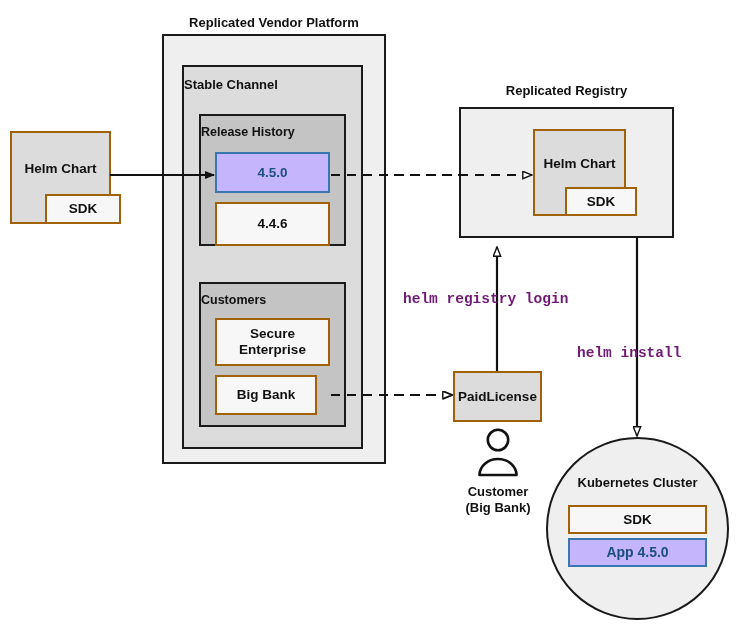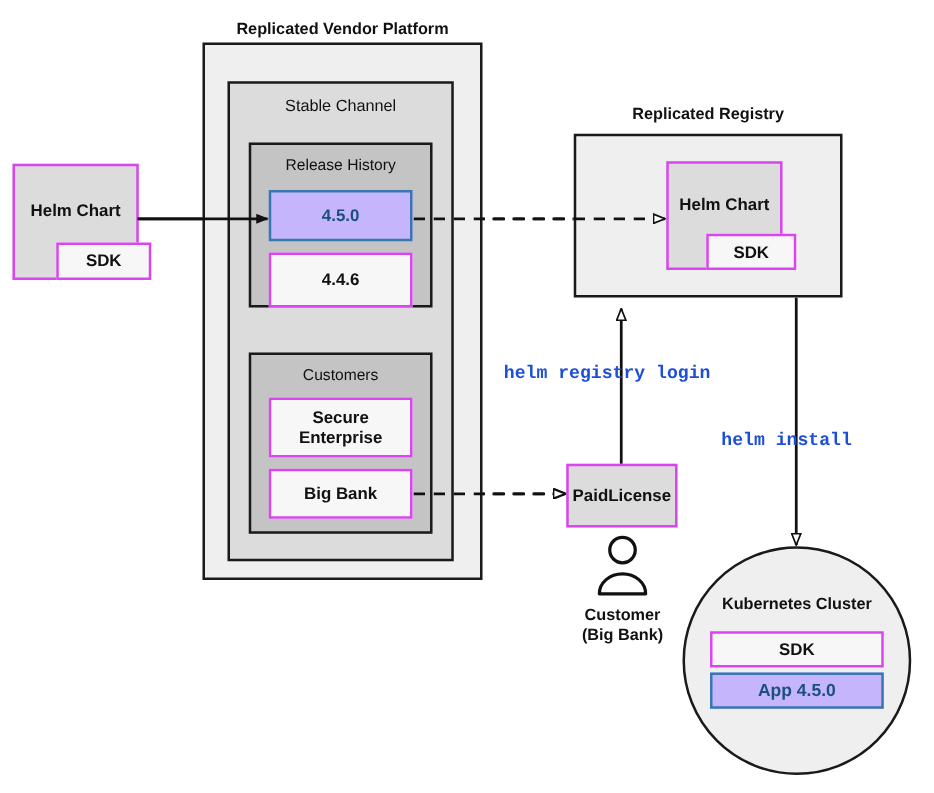--- a/index.html
+++ b/index.html
@@ -15,21 +15,21 @@
   }
   #stage {
     position: relative;
     width: 747px;
     height: 634px;
   }
   .abs { position: absolute; box-sizing: border-box; }
 
   
   .box {
-    border: 2px solid #d946ef;
+    border: 2px solid #a16207;
     display: flex;
     align-items: center;
     justify-content: center;
     text-align: center;
     font-weight: bold;
     color: #111111;
     line-height: 1.15;
   }
   .fill-white  { background: #f7f7f7; }
   .fill-lgray  { background: #efefef; }
@@ -39,40 +39,39 @@
 
   
   .container-box {
     border: 2px solid #1a1a1a;
     box-sizing: border-box;
   }
   .container-label {
     position: absolute;
     left: 0;
     right: 0;
-    text-align: center;
-    font-weight: normal;
+    font-weight: bold;
     font-size: 13px;
     color: #111111;
   }
 
   .caption {
     position: absolute;
     text-align: center;
     font-weight: bold;
     font-size: 13px;
     color: #111111;
     line-height: 1.25;
   }
   .mono {
     position: absolute;
     font-family: "Liberation Mono", "DejaVu Sans Mono", monospace;
     font-size: 14.5px;
     font-weight: bold;
-    color: #1d4ed8;
+    color: #701a75;
     white-space: nowrap;
     letter-spacing: 0px;
   }
 
   svg.overlay {
     position: absolute;
     left: 0; top: 0;
     width: 747px;
     height: 634px;
     pointer-events: none;
@@ -145,21 +144,21 @@
   <div class="abs box fill-white" style="left:215px; top:202px; width:115px; height:44px; font-size:13.5px;">
     <span>4.4.6</span>
   </div>
 
   <div class="abs container-box fill-dgray" style="left:199px; top:282px; width:147px; height:145px;">
     <div class="container-label" style="top:9px; font-size:12.5px;">Customers</div>
   </div>
   <div class="abs box fill-white" style="left:215px; top:318px; width:115px; height:48px; font-size:13.5px;">
     <span>Secure Enterprise</span>
   </div>
-  <div class="abs box fill-white" style="left:215px; top:375px; width:115px; height:40px; font-size:13.5px;">
+  <div class="abs box fill-white" style="left:215px; top:375px; width:102px; height:40px; font-size:13.5px;">
     <span>Big Bank</span>
   </div>
 
   <div class="caption" style="left:459px; top:83px; width:215px;">Replicated Registry</div>
 
   <div class="abs container-box fill-lgray" style="left:459px; top:107px; width:215px; height:131px;"></div>
 
   <div class="abs box fill-mgray" style="left:533px; top:129px; width:93px; height:87px; font-size:13.5px; padding-bottom:18px;">
     <span>Helm Chart</span>
   </div>

